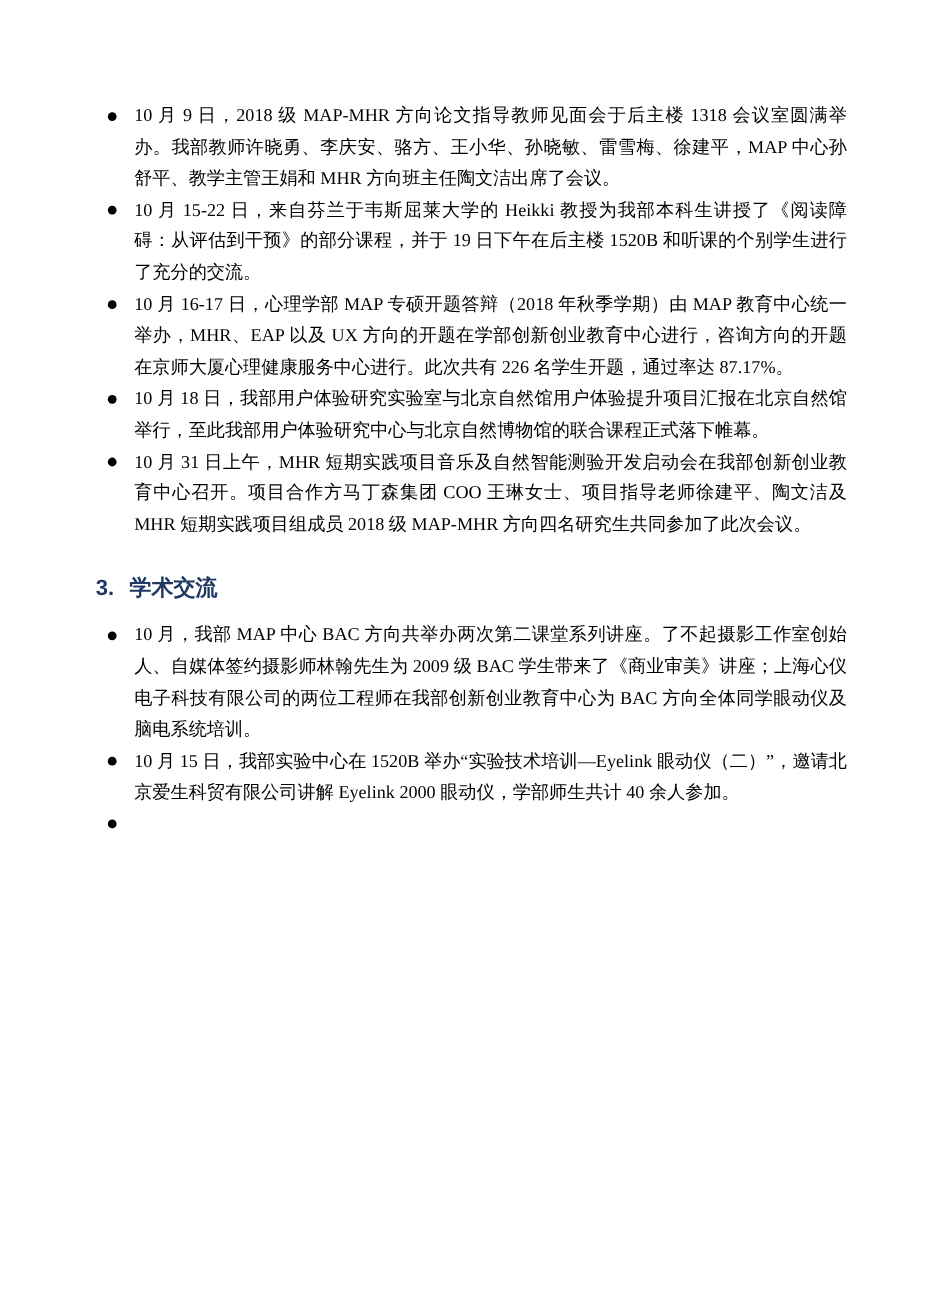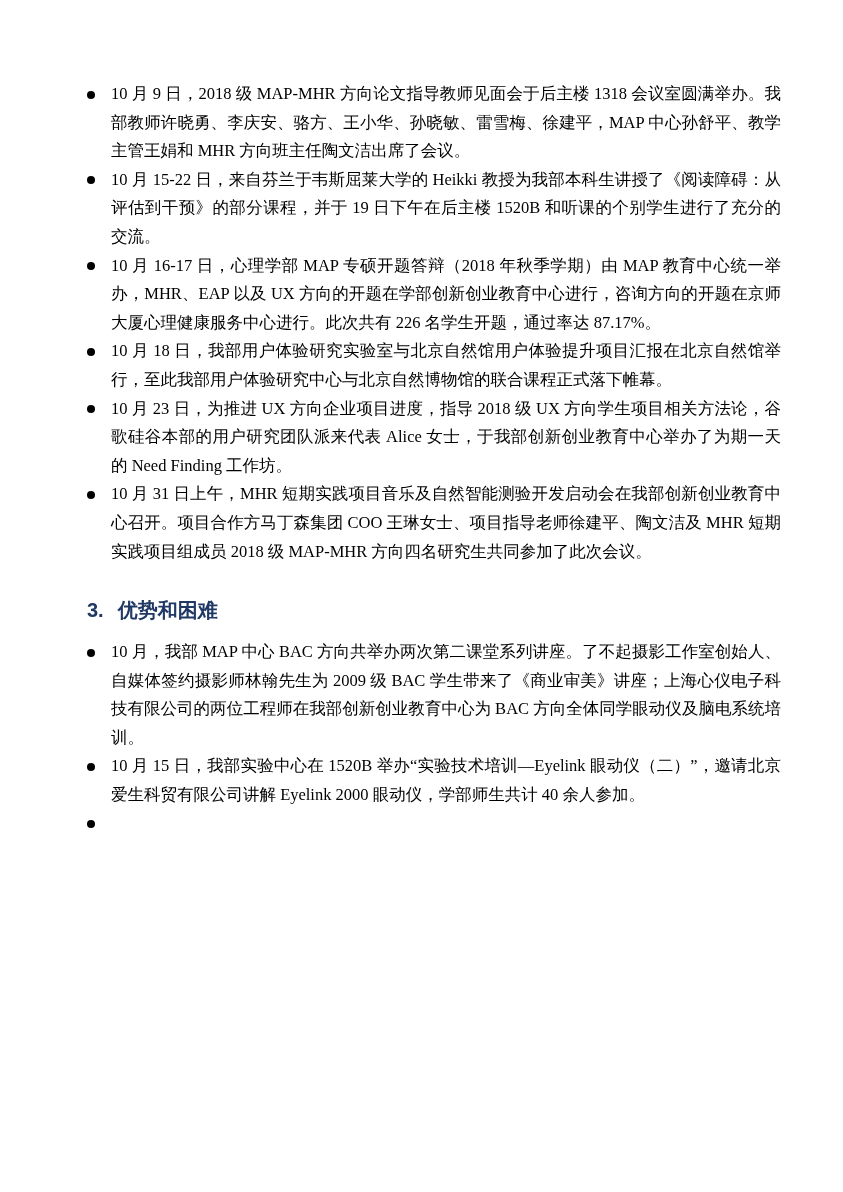--- a/index.html
+++ b/index.html
@@ -17,21 +17,21 @@
     color: #000000;
   }
   .content {
     position: absolute;
     top: 80px;
     left: 85px;
     width: 696px;
   }
   ul.bullet-list {
     list-style: none;
-    margin: 0;
+    margin: 11px;
     padding: 0;
   }
   ul.bullet-list li {
     position: relative;
     padding-left: 26px;
     font-size: 16.5px;
     line-height: 28.6px;
     text-align: justify;
   }
   ul.bullet-list li .dot {
@@ -76,34 +76,30 @@
           <span class="dot"></span>
           <span>10 月 16-17 日，心理学部 MAP 专硕开题答辩（2018 年秋季学期）由 MAP 教育中心统一举办，MHR、EAP 以及 UX 方向的开题在学部创新创业教育中心进行，咨询方向的开题在京师大厦心理健康服务中心进行。此次共有 226 名学生开题，通过率达 87.17%。</span>
         </li>
 
         <li>
           <span class="dot"></span>
           <span>10 月 18 日，我部用户体验研究实验室与北京自然馆用户体验提升项目汇报在北京自然馆举行，至此我部用户体验研究中心与北京自然博物馆的联合课程正式落下帷幕。</span>
         </li>
 
 
-        <li>
-          <span class="dot"></span>
-          <span>10 月 23 日，为推进 UX 方向企业项目进度，指导 2018 级 UX 方向学生项目相关方法论，谷歌硅谷本部的用户研究团队派来代表 Alice 女士，于我部创新创业教育中心举办了为期一天的 Need Finding 工作坊。</span>
-        </li>
 
 
         <li>
           <span class="dot"></span>
           <span>10 月 31 日上午，MHR 短期实践项目音乐及自然智能测验开发启动会在我部创新创业教育中心召开。项目合作方马丁森集团 COO 王琳女士、项目指导老师徐建平、陶文洁及 MHR 短期实践项目组成员 2018 级 MAP-MHR 方向四名研究生共同参加了此次会议。</span>
         </li>
       </ul>
 
     <h2 class="section-heading" style="color: rgb(31, 56, 100);">
-      <span class="num">3.</span><span>优势和困难</span>
+      <span class="num">3.</span><span>学术交流</span>
     </h2>
 
     <ul class="bullet-list">
 
         <li>
           <span class="dot"></span>
           <span>10 月，我部 MAP 中心 BAC 方向共举办两次第二课堂系列讲座。了不起摄影工作室创始人、自媒体签约摄影师林翰先生为 2009 级 BAC 学生带来了《商业审美》讲座；上海心仪电子科技有限公司的两位工程师在我部创新创业教育中心为 BAC 方向全体同学眼动仪及脑电系统培训。</span>
         </li>
 
         <li>

